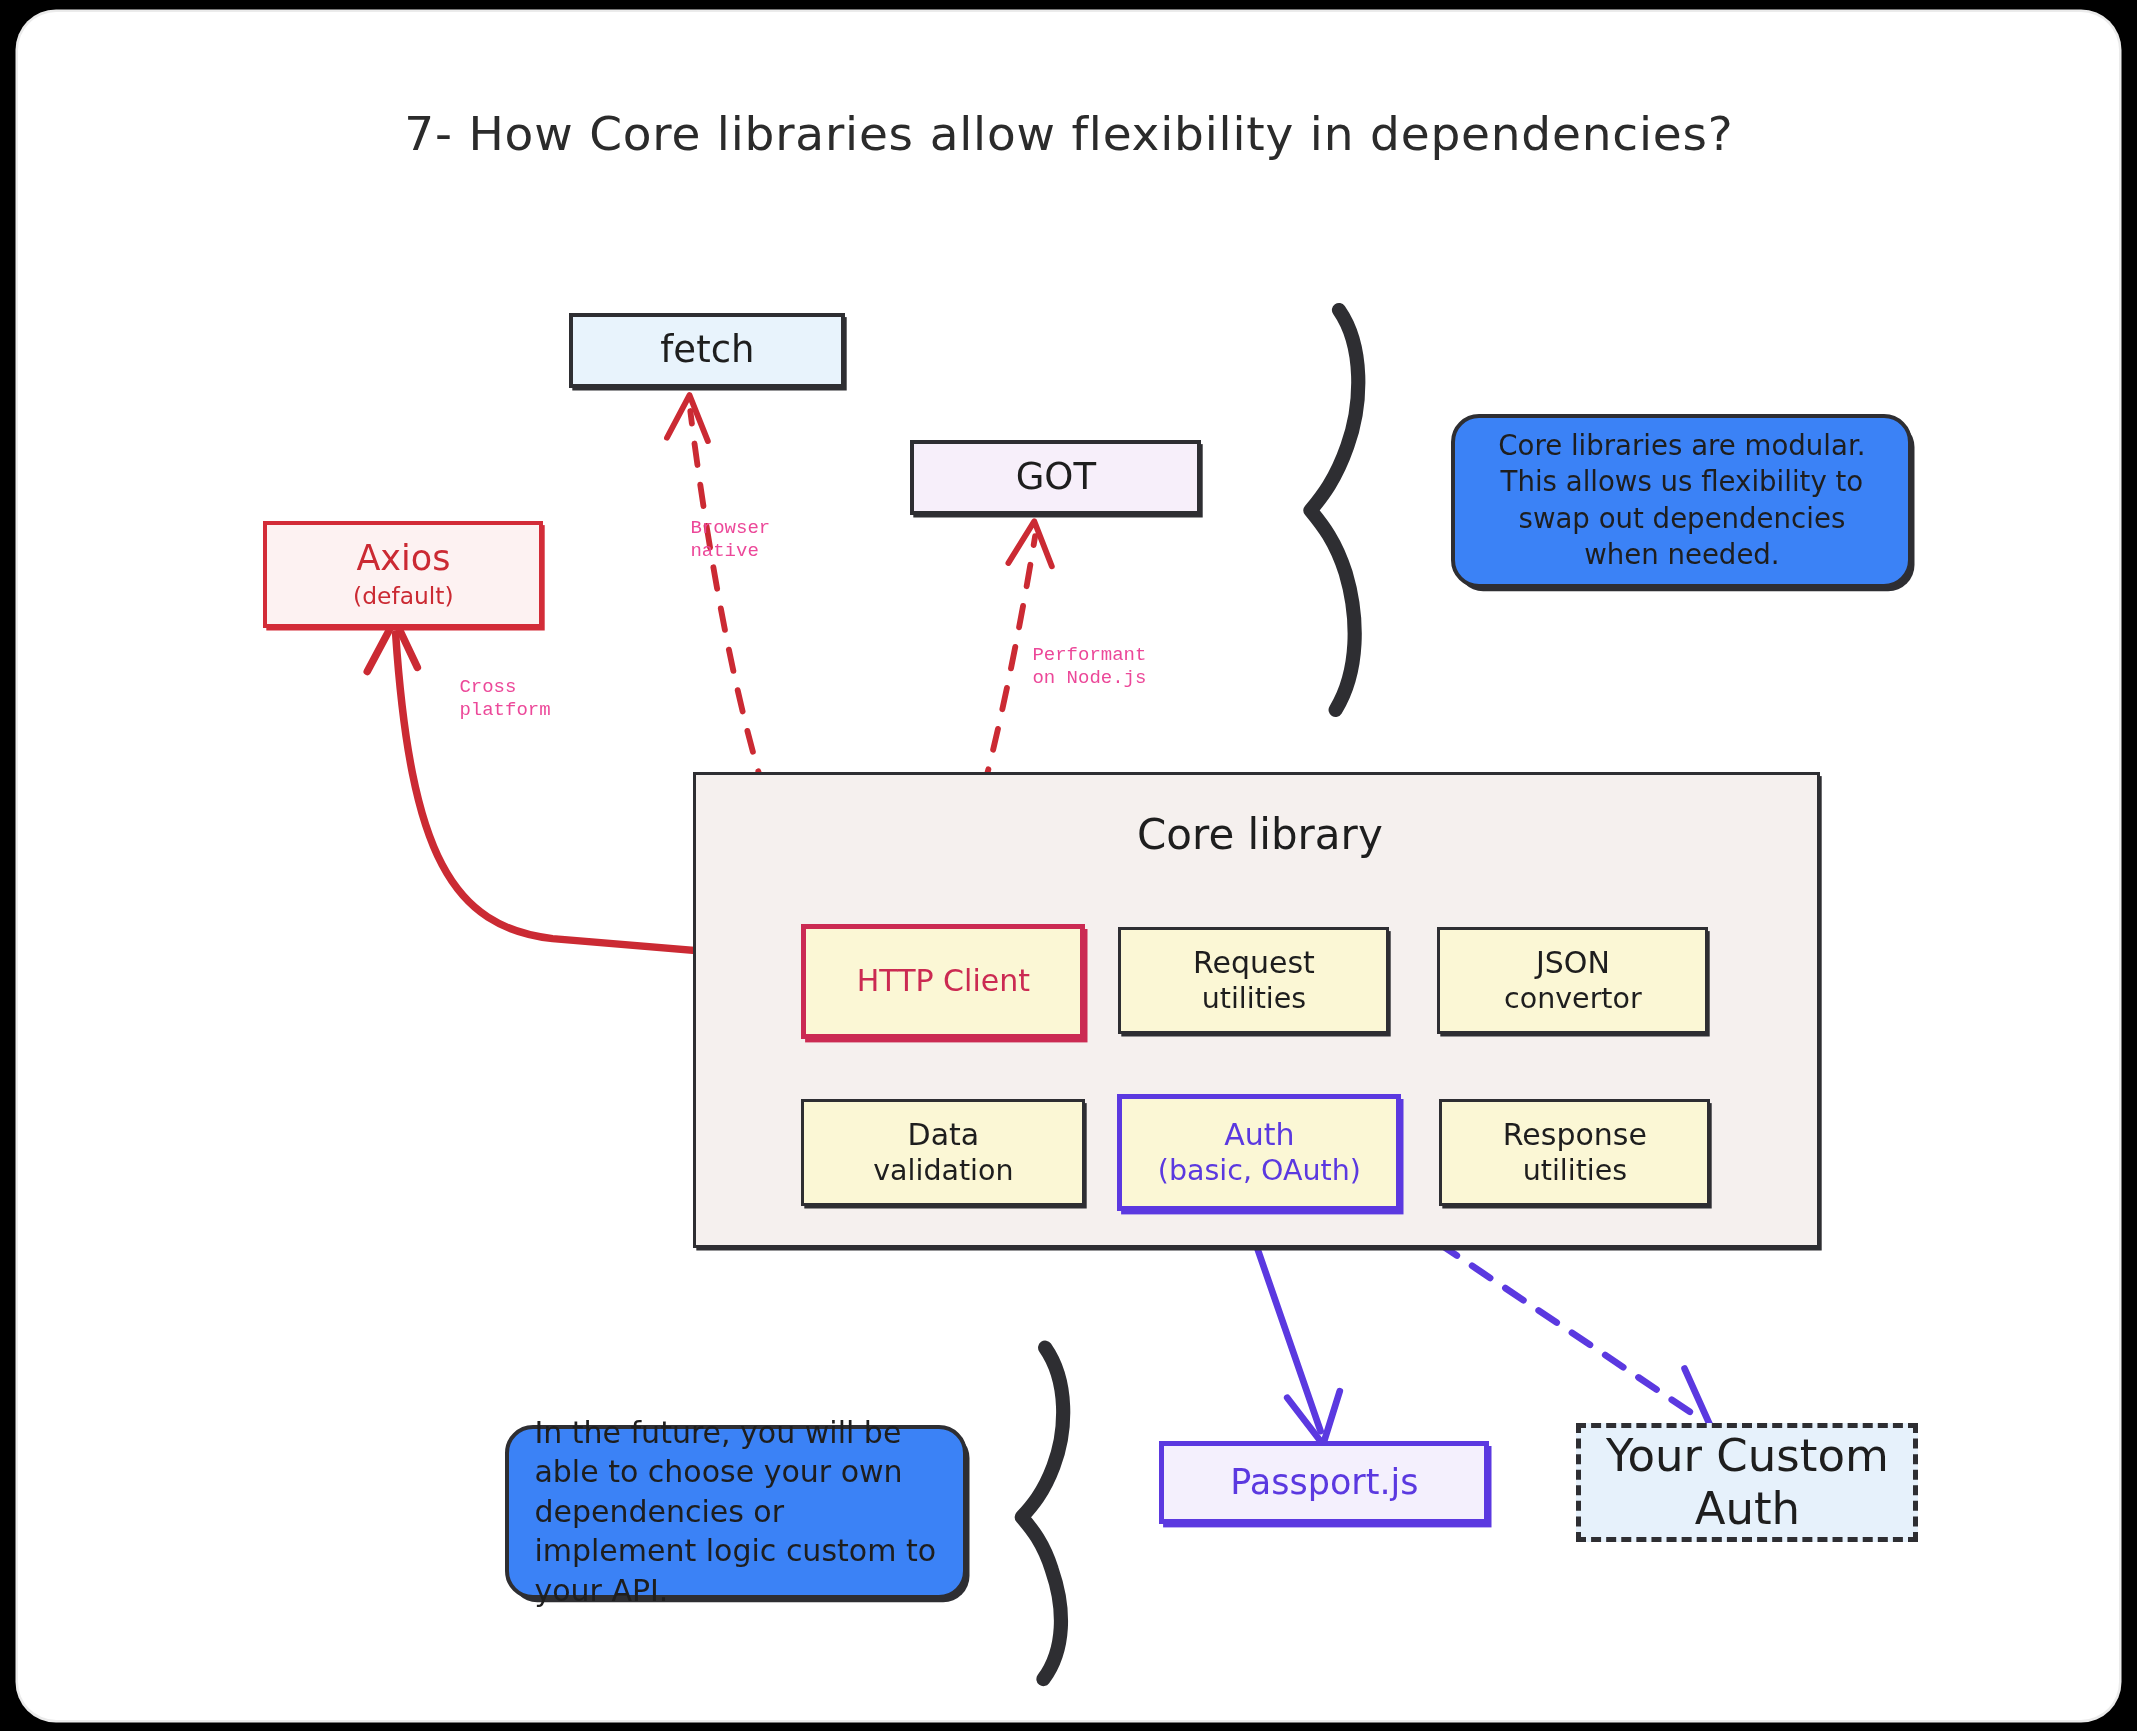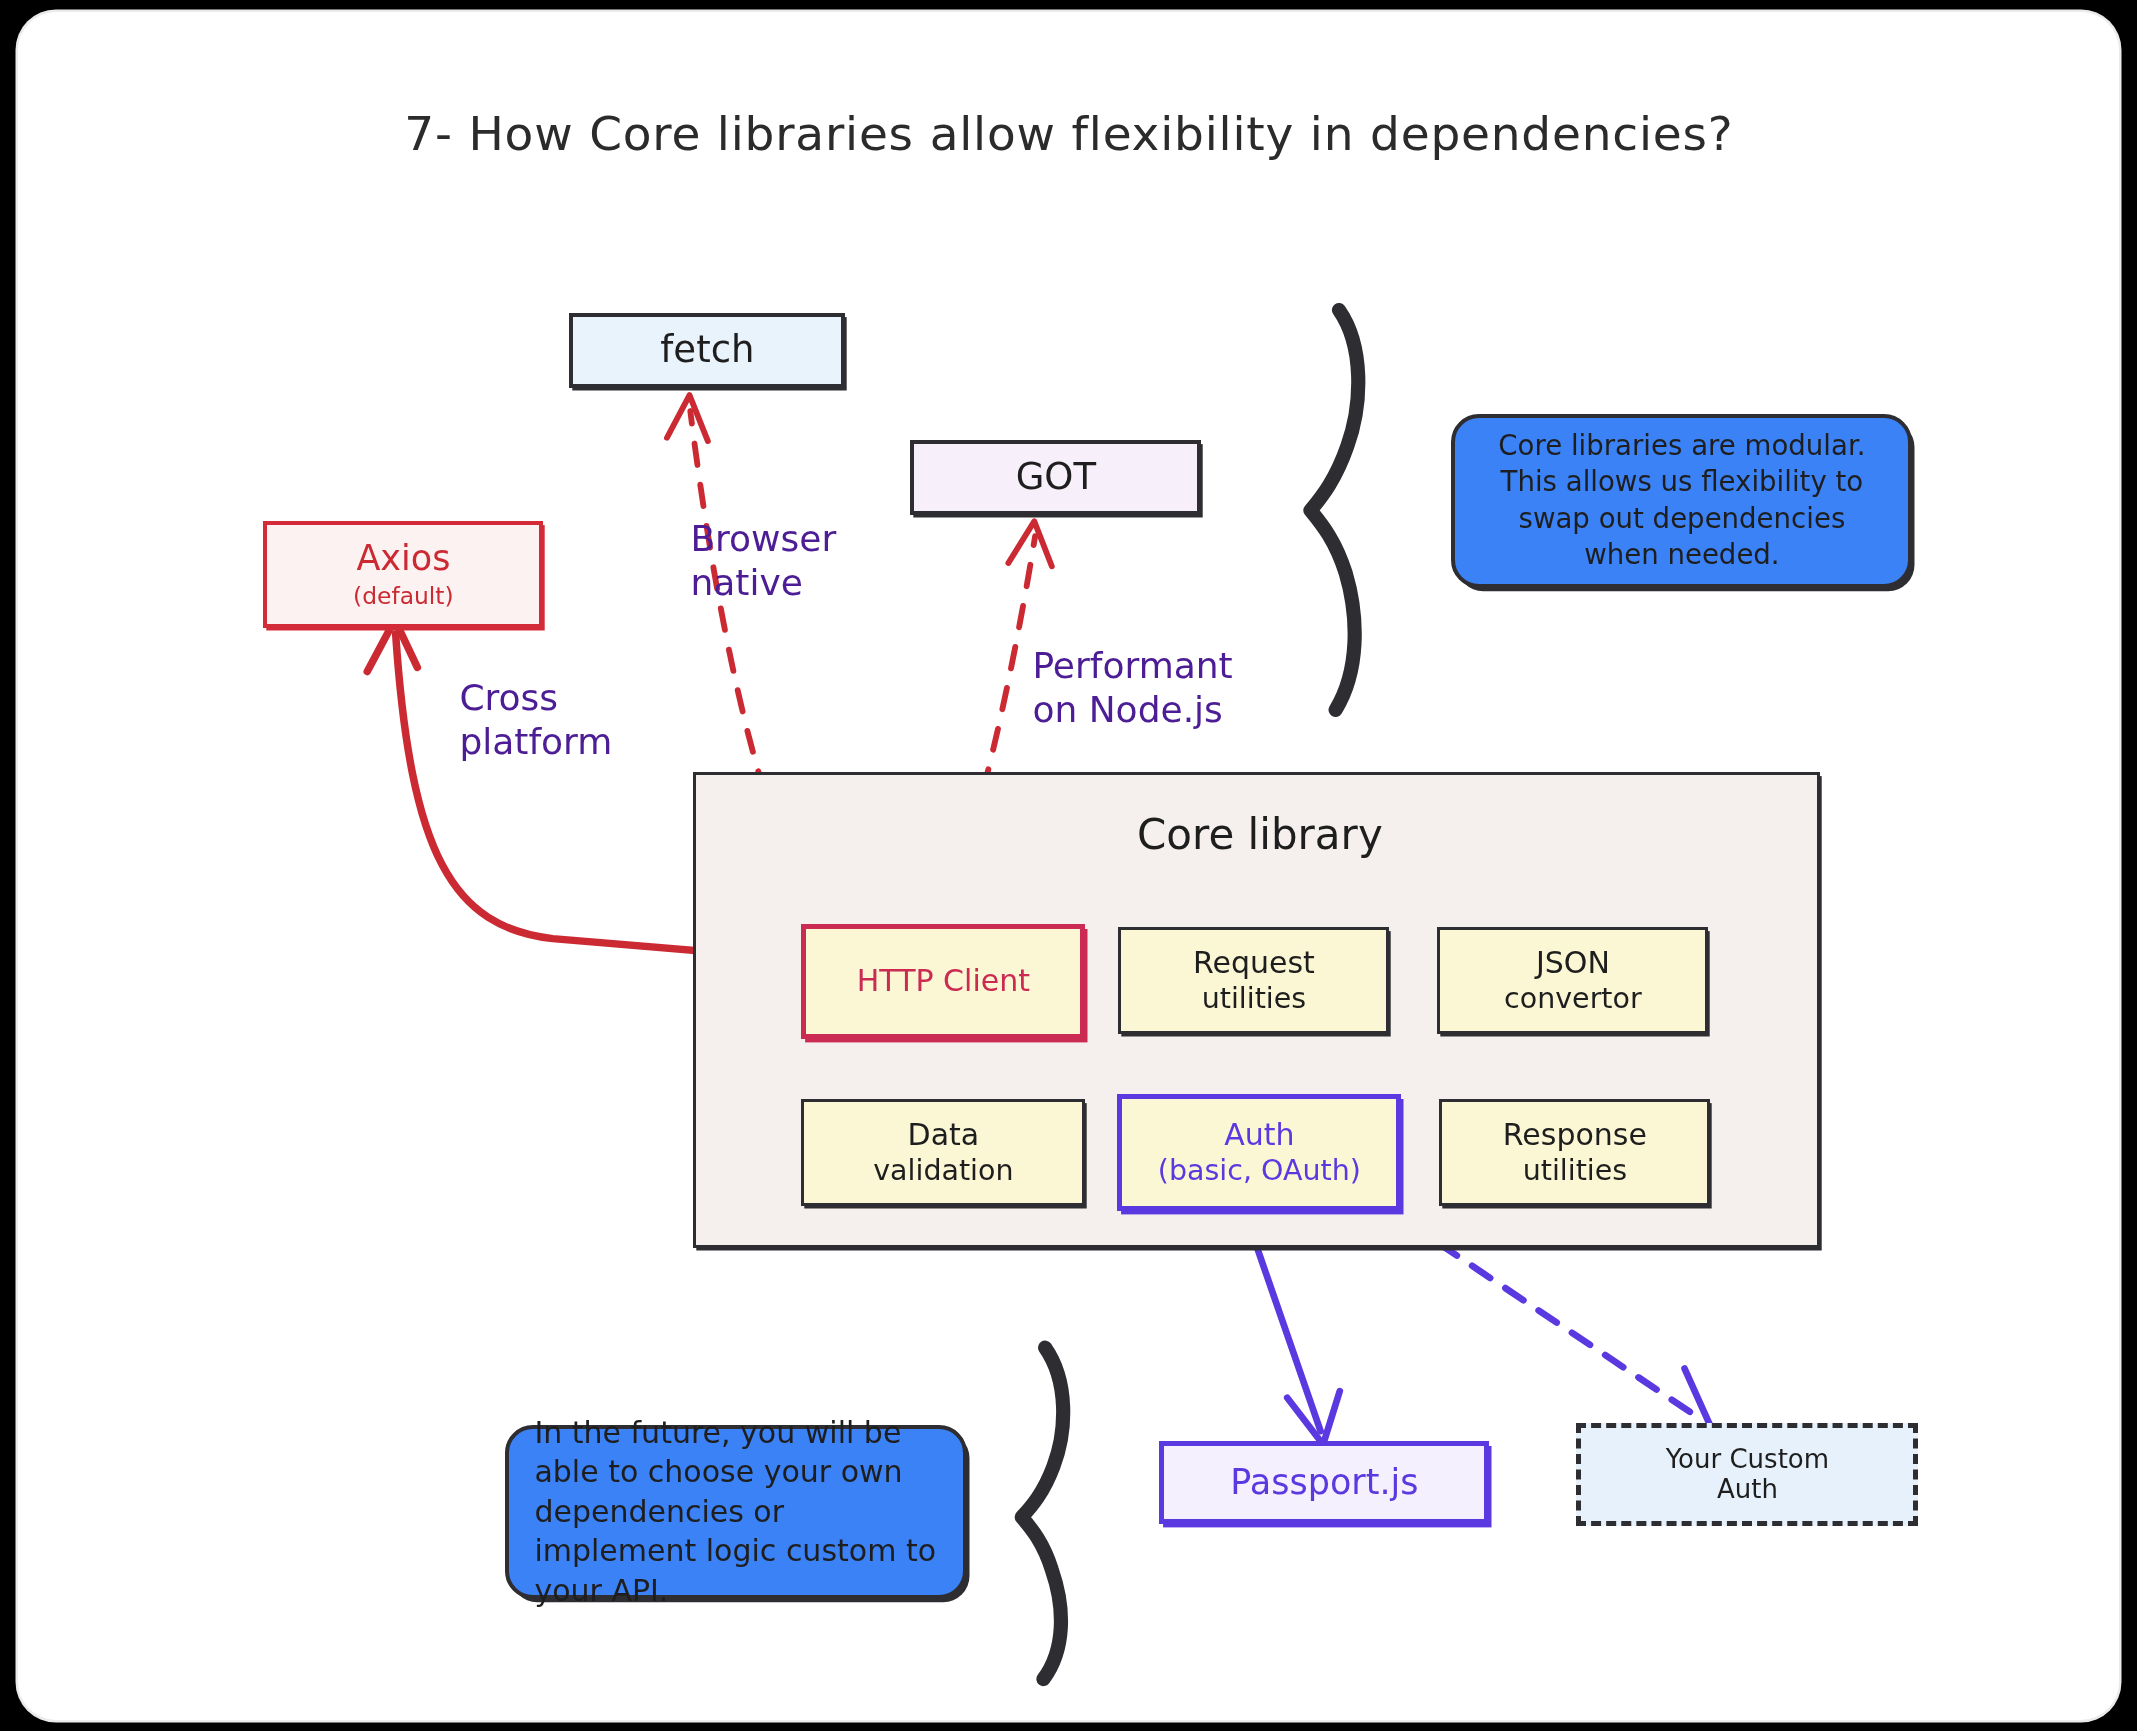--- a/index.html
+++ b/index.html
@@ -89,24 +89,24 @@
   #node-passport {
     left: 1141px; top: 1429px; width: 330px; height: 83px;
     background: #f4f0fd;
     border: 5px solid #5b39e0;
     font-size: 35px;
     color: #5b39e0;
     box-shadow: 3.3px 4.2px 0 -0.8px #5b39e0;
   }
   
   #node-customauth {
-    left: 1558px; top: 1411px; width: 342px; height: 103px;
+    left: 1558px; top: 1411px; width: 342px; height: 119px;
     background: #e6f1fb;
     border: 5px dashed #2e2e32;
-    font-size: 26px;
+    font-size: 45px;
     color: #1e1e1e;
   }
 
   
   #core-lib {
     position: absolute;
     left: 675px; top: 760px; width: 1127px; height: 476px;
     background: #f5f0ee;
     border: 3.3px solid #2e2e32;
     box-sizing: border-box;
@@ -175,24 +175,25 @@
   #note-bottom {
     left: 487px; top: 1413px; width: 462px; height: 174px;
     font-size: 30px;
     text-align: left;
     display: flex; align-items: center;
   }
 
   
   .edge-label {
     position: absolute;
-    color: #4c1d95;
+    color: #ec4899;
     line-height: 1.22;
-    font-size: 36px;
+    font-size: 19px;
     white-space: pre-line;
+    font-family: Liberation Mono, monospace;
   }
   #lbl-browser   { left: 672px; top: 505px; }
   #lbl-performant{ left: 1014px; top: 632px; }
   #lbl-cross     { left: 441px; top: 664px; }
 
   
   #wires {
     position: absolute;
     left: 0; top: 0;
     width: 2101px; height: 1708px;

